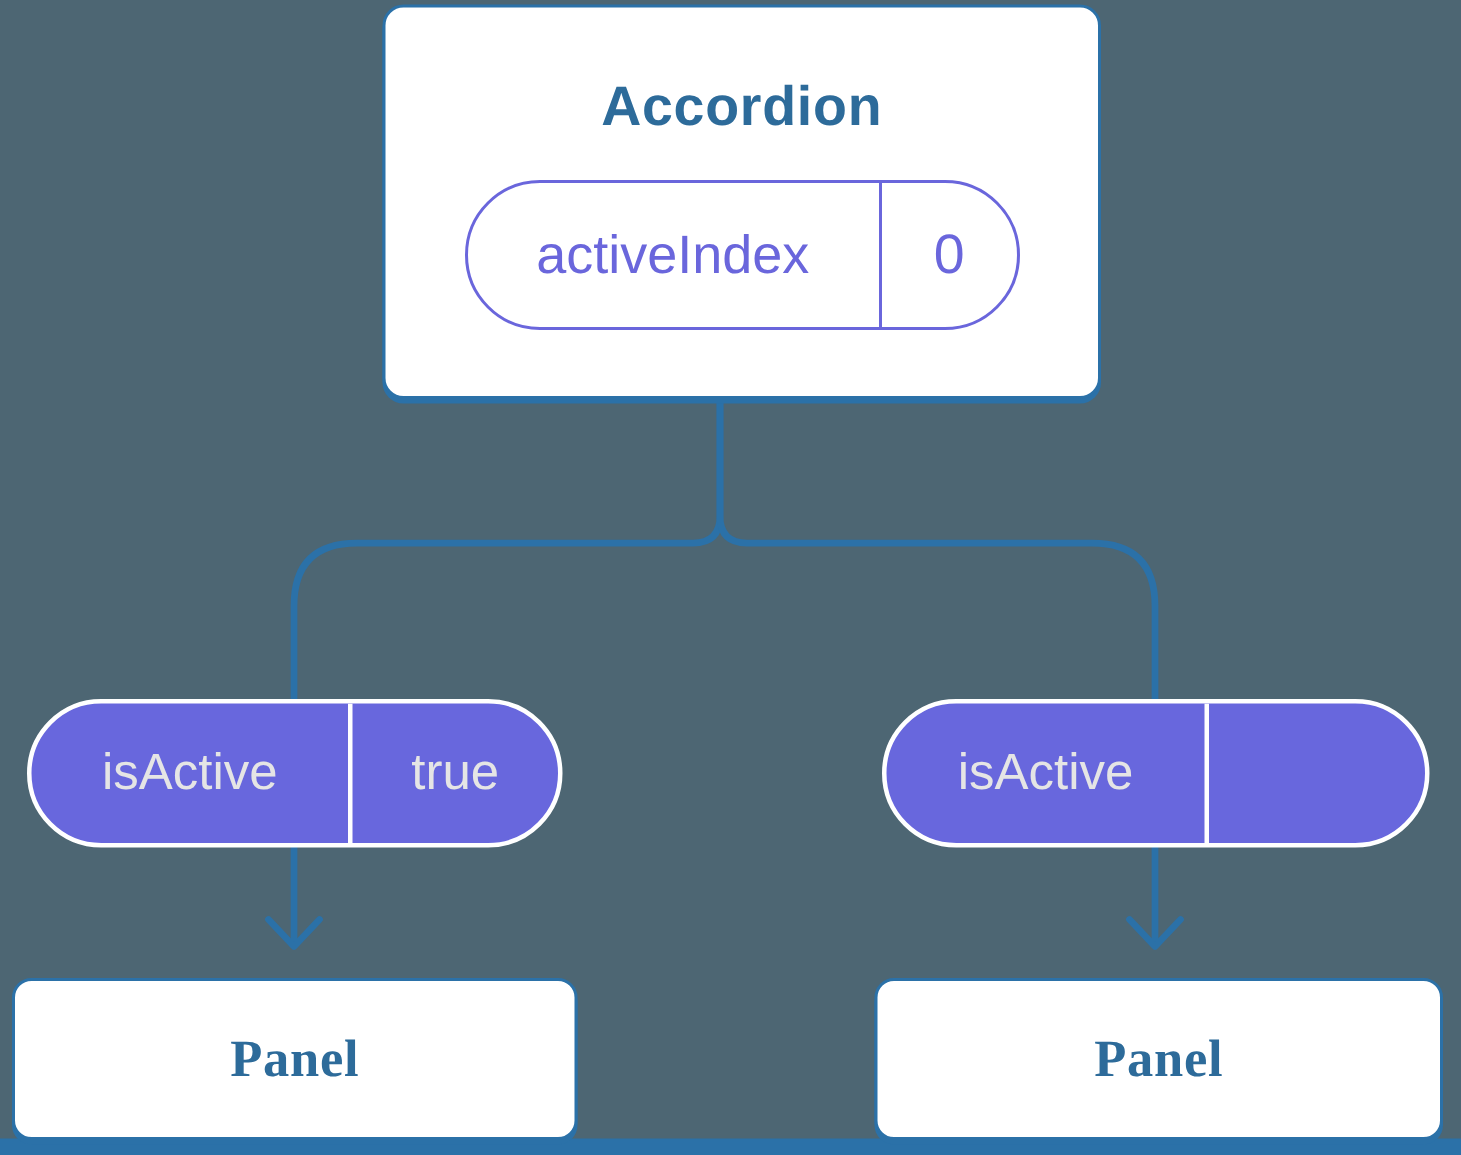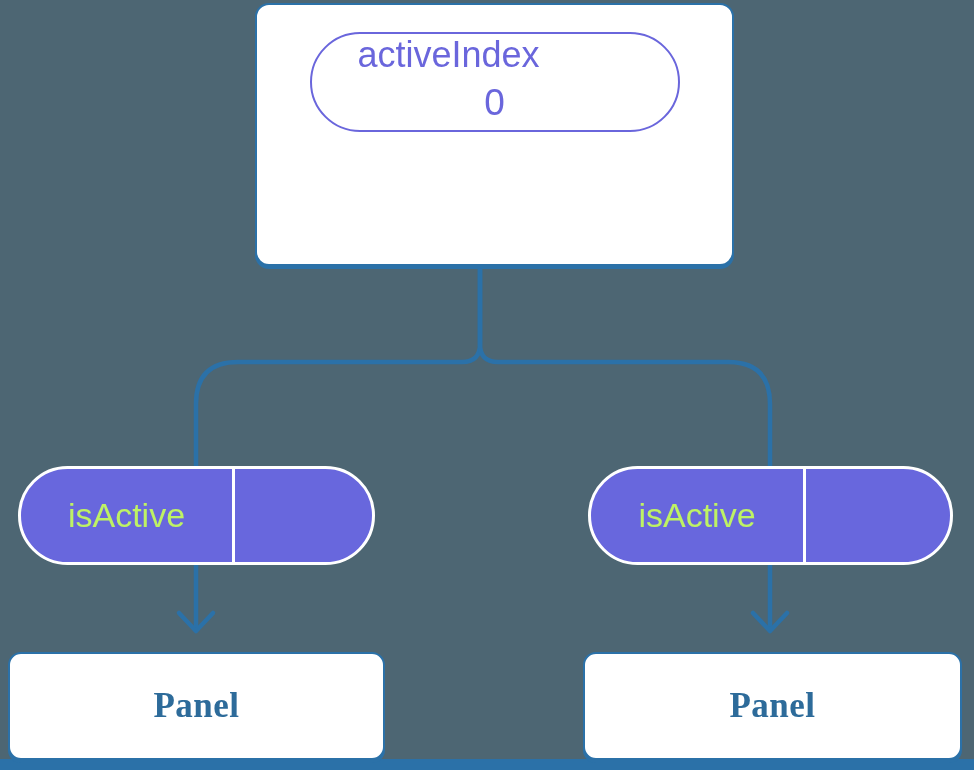--- a/index.html
+++ b/index.html
@@ -53,21 +53,20 @@
   }
   .state-pill {
     margin: 27px auto 0 auto;
     width: 370px; height: 100px;
     border: 2.5px solid #6a66dc;
     border-radius: 60px;
     display: flex;
     align-items: stretch;
     box-sizing: border-box;
     overflow: hidden;
-    flex-direction: column;
   }
   .state-pill .pill-left {
     width: 274px;
     display: flex;
     align-items: center;
     justify-content: center;
     font-size: 36px;
     color: #6a66dc;
   }
   .state-pill .pill-divider {
@@ -87,21 +86,21 @@
     top: 466px;
     height: 99px;
     background: #6867dd;
     border: 3px solid #ffffff;
     border-radius: 60px;
     display: flex;
     align-items: stretch;
     box-sizing: border-box;
     overflow: hidden;
     z-index: 2;
-    color: #bef264;
+    color: #e5e5e5;
   }
   .prop-pill-left  { left: 18px;  width: 357px; }
   .prop-pill-right { left: 588px; width: 365px; }
   .prop-pill .pill-left {
     display: flex;
     align-items: center;
     justify-content: center;
     font-size: 34px;
   }
   .prop-pill-left  .pill-left { width: 211px; }
@@ -143,30 +142,32 @@
       <path d="M480 264 L480 344 Q480 362 462 362 L238 362 Q196 362 196 404 L196 629"></path>
       <path d="M480 264 L480 344 Q480 362 498 362 L728 362 Q770 362 770 404 L770 629"></path>
       <path d="M179 613 L196 631 L213 613"></path>
       <path d="M753 613 L770 631 L787 613"></path>
     </g>
   </svg>
 
   <div class="bottom-bar"></div>
 
   <div class="node node-root">
+    <div class="node-title">Accordion</div>
     <div class="state-pill">
       <span class="pill-left">activeIndex</span>
       <span class="pill-divider"></span>
       <span class="pill-right">0</span>
     </div>
   </div>
 
   <div class="prop-pill prop-pill-left">
     <span class="pill-left">isActive</span>
     <span class="pill-divider"></span>
+    <span class="pill-right">true</span>
   </div>
 
   <div class="prop-pill prop-pill-right">
     <span class="pill-left">isActive</span>
     <span class="pill-divider"></span>
   </div>
 
   <div class="node node-panel node-panel-left">
     <span>Panel</span>
   </div>

